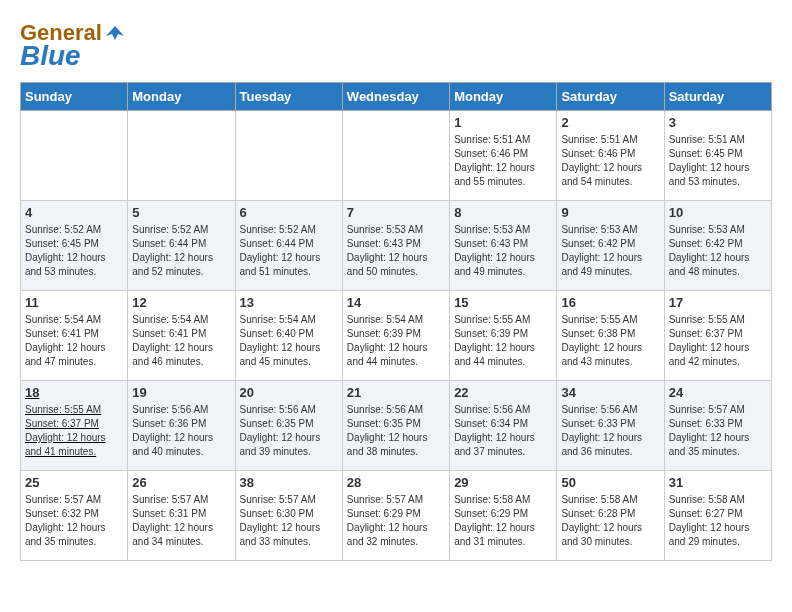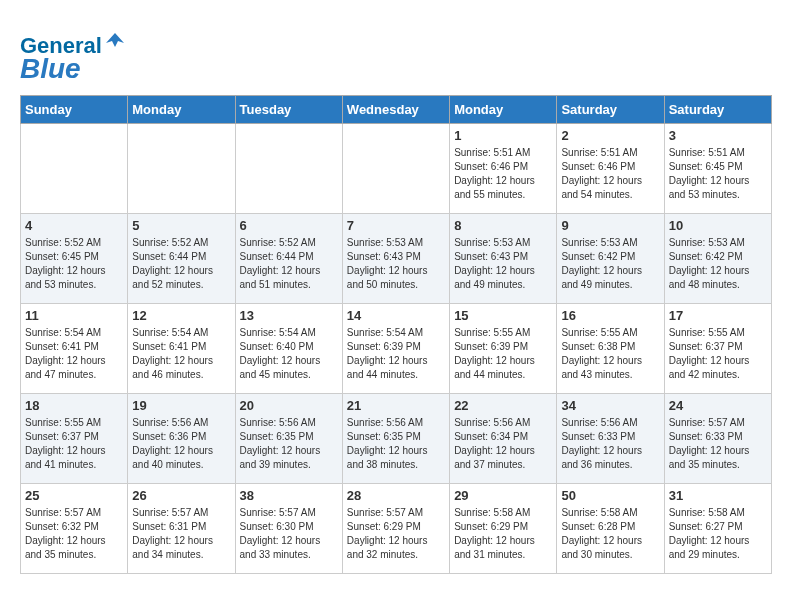--- a/index.html
+++ b/index.html
@@ -72,21 +72,21 @@
     .empty-cell {
       background: #fff !important;
     }
   </style>
 </head>
 <body>
 
 <div class="header-area">
   <div class="logo">
     <div style="display:flex;align-items:center;">
-      <span style="font-size:22px;font-weight:bold;color:#0369a1;margin-top:13px;">General</span>
+      <span style="font-size:22px;font-weight:bold;color:#a16207;">General</span>
       <svg width="22" height="22" viewBox="0 0 22 22" style="margin-left:2px;">
         <polygon points="11,4 20,14 14,12 11,18 8,12 2,14" fill="#2979c0"></polygon>
       </svg>
     </div>
     <span style="font-size:28px;font-weight:bold;color:#2979c0;margin-top:-6px;font-style:italic;">Blue</span>
   </div>
   <div class="title-area">
     <div class="month-title"></div>
     <div class="location-title"></div>
   </div>
@@ -228,21 +228,21 @@
         </td>
         <td>
           <span class="day-number">17</span>
           <div class="day-info" style="white-space: pre-line;">Sunrise: 5:55 AM
 Sunset: 6:37 PM
 Daylight: 12 hours
 and 42 minutes.</div>
         </td>
       </tr>
       <tr>
-        <td style="background: rgb(240, 244, 248);">
+        <td style="background: rgb(240, 244, 248); text-decoration: underline;">
           <span class="day-number">18</span>
           <div class="day-info" style="white-space: pre-line;">Sunrise: 5:55 AM
 Sunset: 6:37 PM
 Daylight: 12 hours
 and 41 minutes.</div>
         </td>
         <td style="background: rgb(240, 244, 248);">
           <span class="day-number">19</span>
           <div class="day-info" style="white-space: pre-line;">Sunrise: 5:56 AM
 Sunset: 6:36 PM

